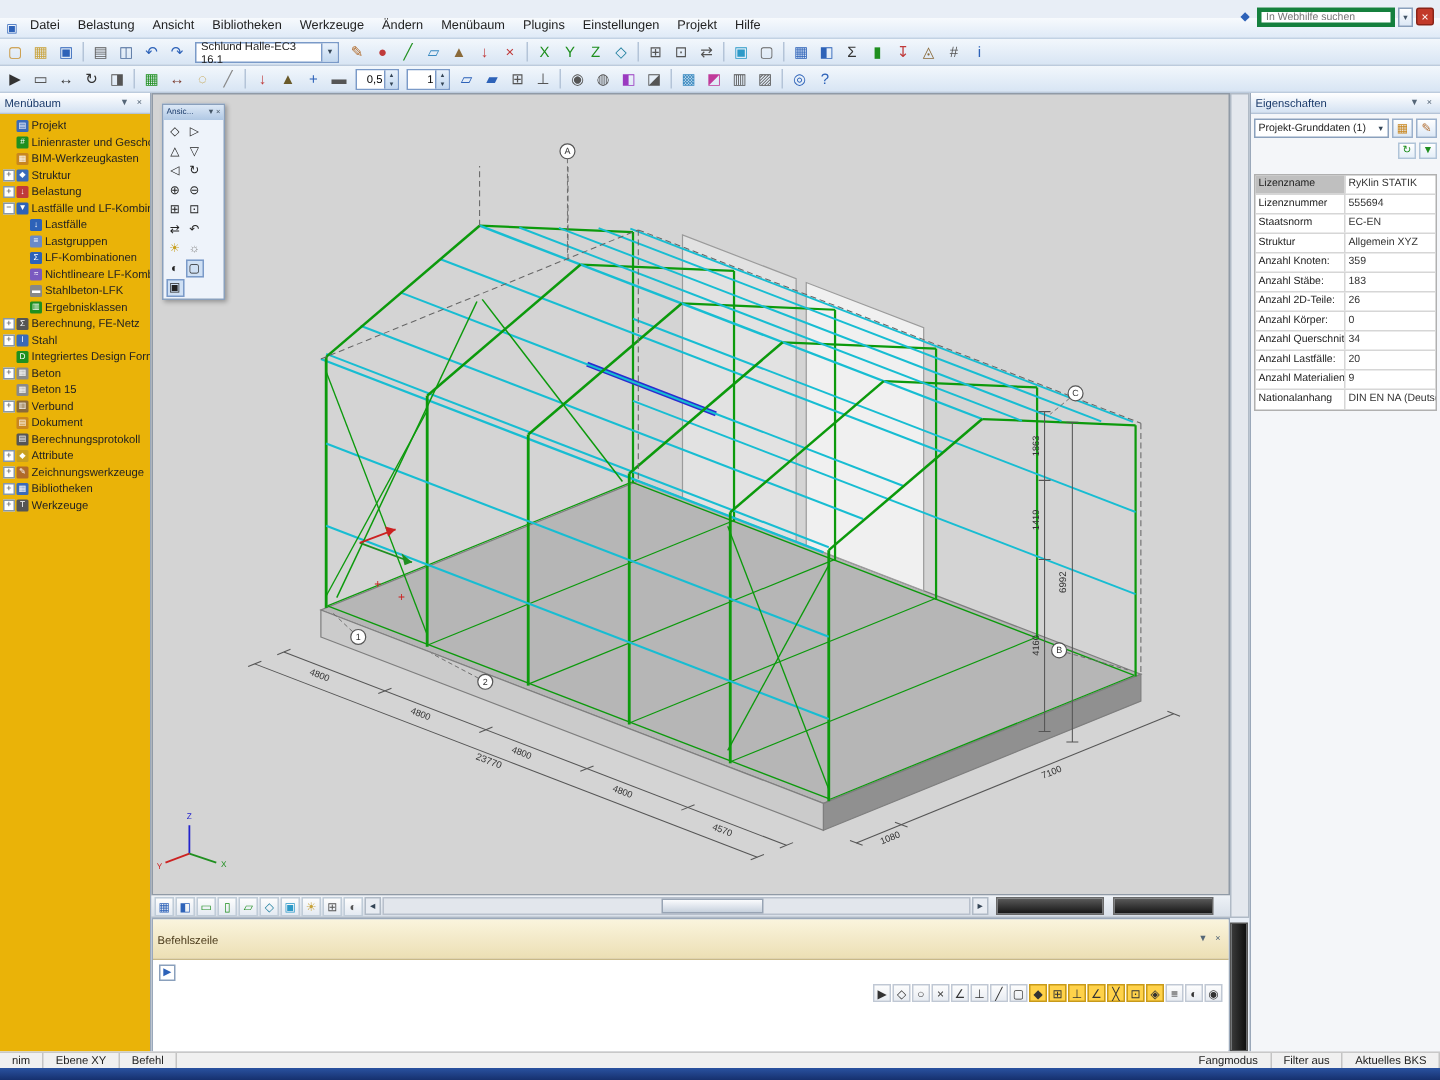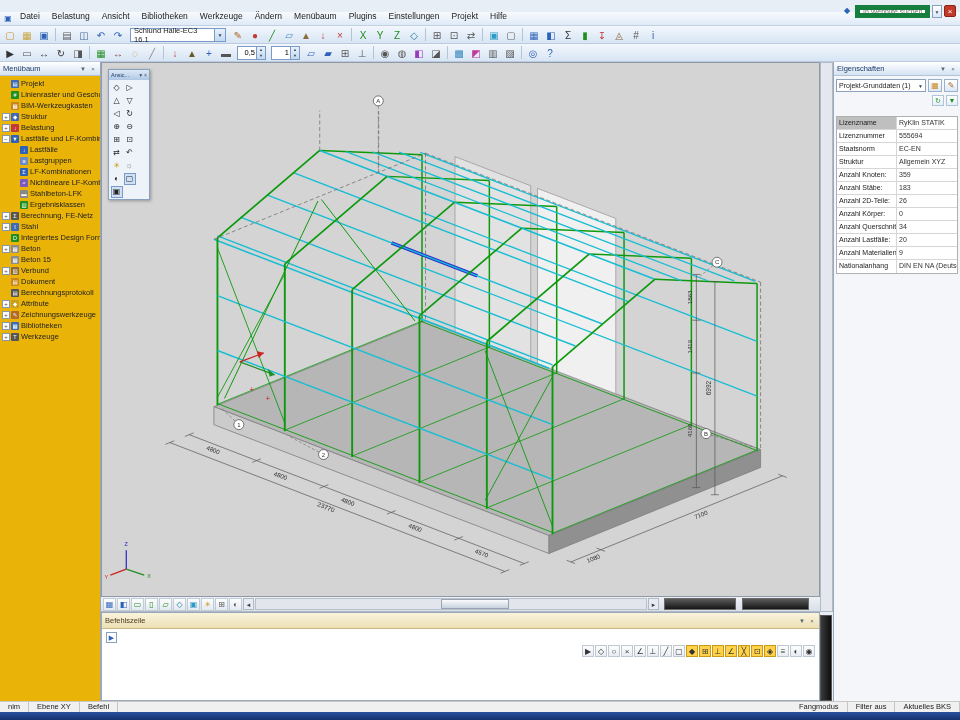--- a/index.html
+++ b/index.html
@@ -4,21 +4,21 @@
 <style>
 *{margin:0;padding:0;box-sizing:border-box;font-family:"Liberation Sans","DejaVu Sans",sans-serif;}
 html,body{width:960px;height:720px;overflow:hidden;background:#7a7a7a;}
 .app{position:absolute;left:0;top:0;width:960px;height:720px;background:#e8eef6;font-size:8px;color:#222;}
 .titlebar{position:absolute;left:0;top:0;width:960px;height:12px;background:linear-gradient(#3c68b8,#1b3a78);color:#fff;font-size:7.5px;line-height:12px;padding-left:4px;overflow:hidden;}
 .menubar{position:absolute;left:0;top:12px;width:960px;height:14px;background:linear-gradient(#f7fafd,#dfeaf7);border-bottom:1px solid #c2d2e4;display:flex;align-items:center;padding-left:2px;}
 .app-ico{width:12px;height:12px;font-size:8px;line-height:12px;text-align:center;color:#2d62b8;}
 .menu-item{padding:0 6px;font-size:8.5px;height:20px;line-height:14px;white-space:nowrap;}
 .search-box{position:absolute;top:4px;right:4px;height:14px;display:flex;align-items:center;gap:2px;z-index:50;}
 .s-ico{width:12px;height:12px;font-size:8px;line-height:12px;text-align:center;color:#2d62b8;}
-.search-box input{width:75px;height:13px;border:5px solid #15803d;font-size:7px;padding:0 3px;color:#555;}
+.search-box input{width:92px;height:13px;border:3px solid #15803d;font-size:7px;padding:0 3px;color:#555;}
 .s-drop{width:10px;height:13px;font-size:5px;line-height:13px;text-align:center;color:#456;background:linear-gradient(#fff,#dce8f6);border:1px solid #8aa0bc;}
 .s-close{width:12px;height:12px;background:#c23a2a;color:#fff;font-size:8px;line-height:11px;text-align:center;border-radius:2px;border:1px solid #8a2418;}
 .toolbar{position:absolute;left:0;width:960px;height:18px;background:linear-gradient(#f2f7fc,#d8e5f4);border-bottom:1px solid #bccbdd;display:flex;align-items:center;gap:1px;padding:0 2px;}
 .tb-group{display:flex;align-items:center;gap:1px;}
 .tb-btn{width:16px;height:16px;font-size:10px;line-height:15px;text-align:center;border:1px solid transparent;border-radius:2px;}
 .tb-sep{width:1px;height:13px;background:#b4c4d8;margin:0 2px;}
 .combo{width:96px;height:14px;background:#fff;border:1px solid #7a9ac8;display:flex;align-items:center;font-size:7.5px;padding-left:3px;margin:0 3px;}
 .combo .arrow{margin-left:auto;width:11px;height:12px;font-size:5px;line-height:12px;text-align:center;background:linear-gradient(#e8f1fb,#c2d8f0);border-left:1px solid #7a9ac8;color:#345;}
 .spin{display:flex;height:14px;border:1px solid #7a9ac8;background:#fff;margin:0 2px;}
 .spin-input{width:18px;height:12px;border:none;font-size:7.5px;text-align:right;padding-right:1px;}
@@ -47,21 +47,21 @@
 .tab-ico{width:13px;height:13px;font-size:8px;line-height:12px;text-align:center;border:1px solid #c0ccd8;background:linear-gradient(#fdfdfd,#e4eaf2);}
 .scroll-left,.scroll-right{width:11px;height:12px;font-size:7px;line-height:11px;text-align:center;color:#345;border:1px solid #b0bac6;background:#e8ecf2;}
 .hscroll{width:392px;height:12px;background:#e2e6ec;border:1px solid #b8c0cc;position:relative;}
 .hthumb{position:absolute;left:185px;top:0;width:68px;height:10px;background:linear-gradient(#fafbfd,#c8d2de);border:1px solid #98a4b4;}
 .thumb-dark{height:12px;background:linear-gradient(#5a5a5a,#161616);border:1px solid #6a6a6a;}
 .t1{width:72px;margin-left:4px;}
 .t2{width:67px;margin-left:5px;}
 .right-gutter{position:absolute;left:820px;top:62px;width:13px;height:550px;background:#e4e8ee;border:1px solid #b0bac6;}
 .vthumb-dark{position:absolute;left:820px;top:615px;width:12px;height:86px;background:linear-gradient(90deg,#3a3a3a,#0e0e0e);border:1px solid #555;}
 .cmd-panel{position:absolute;left:101px;top:612px;width:719px;height:89px;background:#fff;border:1px solid #9aa8ba;}
-.cmd-header{height:16px;background:linear-gradient(#faf4dd,#ecdfb4);border-bottom:1px solid #c8b888;display:flex;align-items:center;padding:0 3px;font-size:7.5px;color:#4a3a1a;}
+.cmd-header{height:27px;background:linear-gradient(#faf4dd,#ecdfb4);border-bottom:1px solid #c8b888;display:flex;align-items:center;padding:0 3px;font-size:7.5px;color:#4a3a1a;}
 .cmd-body{position:relative;height:61px;background:#fff;}
 .cmd-cursor{position:absolute;left:4px;top:3px;width:11px;height:11px;border:1px solid #8aa0bc;color:#2d62b8;font-size:7px;line-height:10px;text-align:center;}
 .snapbar{position:absolute;top:16px;right:4px;display:flex;gap:1px;}
 .snap-btn{width:12px;height:12px;font-size:8px;line-height:11px;text-align:center;color:#333;border:1px solid #c0c8d4;background:linear-gradient(#fdfdfd,#e8ecf2);}
 .snap-btn.hl{background:#ffd24a;border:1px solid #c89a1a;}
 .cmd-input{position:absolute;left:1px;bottom:1px;width:715px;height:12px;border:1px solid #8aa0bc;font-size:7.5px;padding-left:3px;color:#333;}
 .right-panel{position:absolute;left:833px;top:62px;width:127px;height:639px;background:#f4f6f9;border-left:1px solid #9aa8ba;}
 .rp-combo-row{display:flex;gap:2px;padding:3px 2px 1px;}
 .rp-combo{flex:1;height:13px;background:#fff;border:1px solid #8aa0bc;font-size:7px;display:flex;align-items:center;padding:0 2px;overflow:hidden;white-space:nowrap;}
 .rp-combo .arrow{margin-left:auto;font-size:5px;color:#345;}

